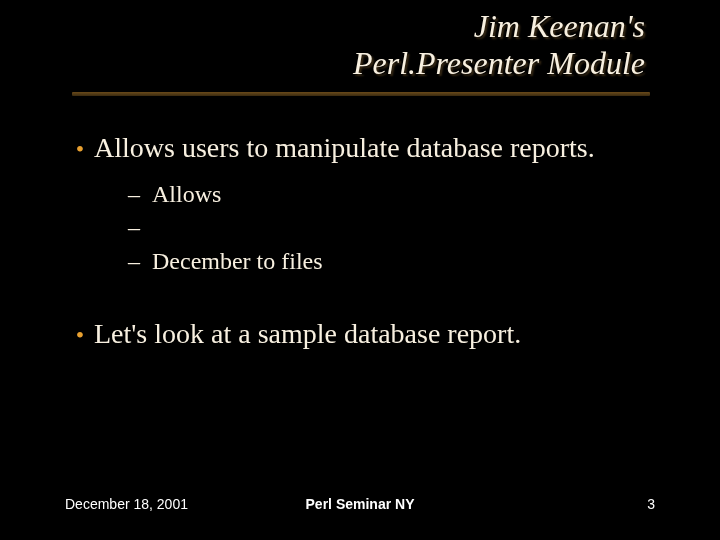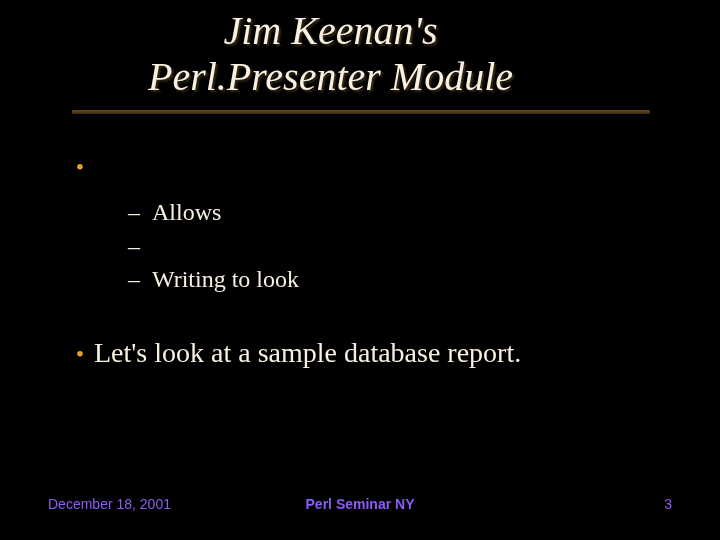--- a/index.html
+++ b/index.html
@@ -6,24 +6,24 @@
   body {
     width: 720px;
     height: 540px;
     background: #000000;
     font-family: "Times New Roman", Times, serif;
     color: #ffffff;
     position: relative;
     overflow: hidden;
   }
   .title-area {
-    text-align: center;
+    text-align: right;
     padding: 8px 75px 0 16px;
     font-style: italic;
-    font-size: 40px;
+    font-size: 32px;
     line-height: 1.15;
     color: #f8f0e0;
     text-shadow: 2px 2px 2px rgba(80,60,30,0.7);
   }
   .divider {
     margin: 10px 70px 0 72px;
     height: 4px;
     background: linear-gradient(to bottom, #6a4a1a, #3a2a10);
     border-radius: 1px;
   }
@@ -59,56 +59,57 @@
   }
   .bullet-l2 .dash {
     width: 24px;
     flex-shrink: 0;
   }
   .footer {
     position: absolute;
     bottom: 28px;
     left: 0;
     width: 100%;
-    padding: 0 48px;
+    padding: 0 65px;
     display: flex;
     justify-content: space-between;
     align-items: center;
     font-family: Arial, Helvetica, sans-serif;
     font-size: 14px;
-    color: #8b5cf6;
+    color: #ffffff;
   }
   .footer .center { position: absolute; left: 50%; transform: translateX(-50%); font-weight: bold; }
 </style>
 </head>
 <body>
 
 <div class="title-area">
   <div>Jim Keenan's</div>
   <div>Perl.Presenter Module</div>
 </div>
 
 <div class="divider"></div>
 
 <div class="content">
 
   <div class="bullet-l1">
     <span class="dot">•</span>
+    <span>Allows users to manipulate database reports.</span>
   </div>
   <div class="sub-list">
     <div class="bullet-l2">
       <span class="dash">–</span>
       <span>Allows</span>
     </div>
     <div class="bullet-l2">
       <span class="dash">–</span>
     </div>
     <div class="bullet-l2">
       <span class="dash">–</span>
-      <span>Writing to look</span>
+      <span>December to files</span>
     </div>
   </div>
 
   <div class="bullet-l1">
     <span class="dot">•</span>
     <span>Let's look at a sample database report.</span>
   </div>
 
 </div>
 

